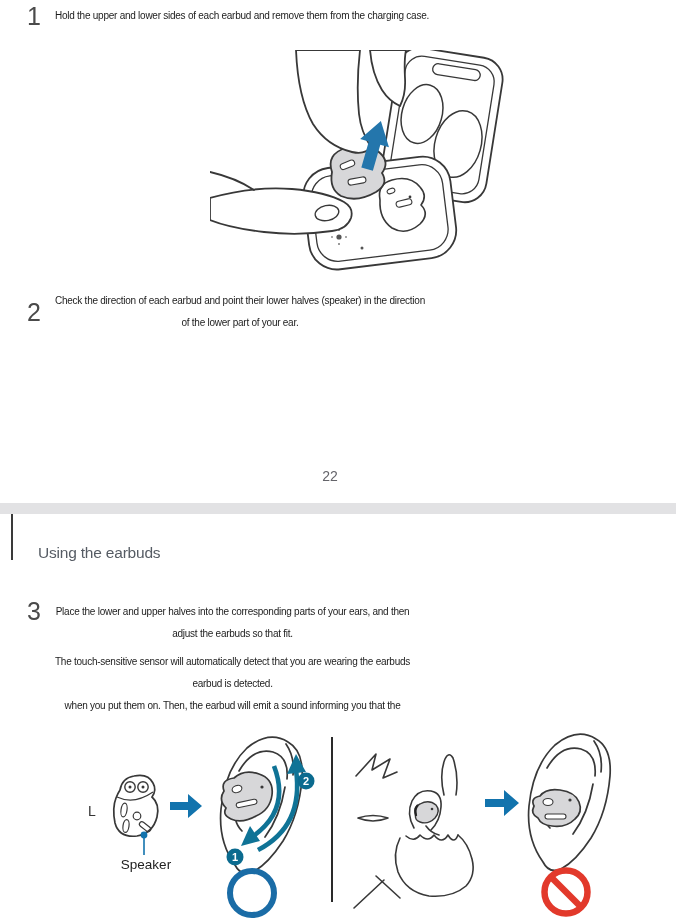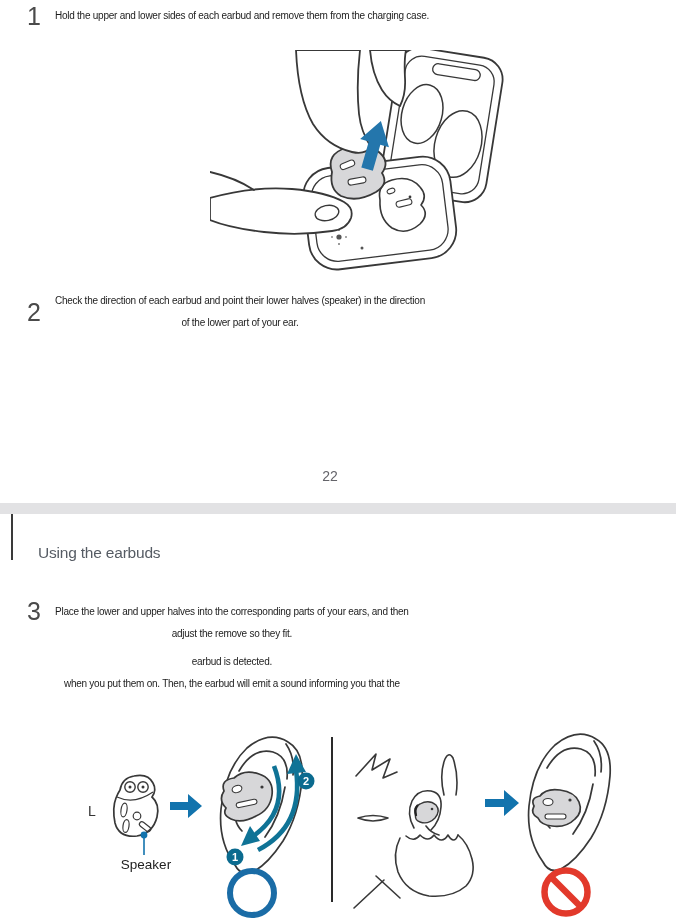--- a/index.html
+++ b/index.html
@@ -91,22 +91,23 @@
   <div class="abs pagenum" style="left:0;top:468px;width:660px;text-align:center;">22</div>
 
   <div class="abs band" style="top:503px;"></div>
 
   <div class="abs vrule" style="left:11px;top:514px;height:46px;"></div>
   <div class="abs section-h" style="left:12px;top:544px;margin-left:26px;">Using the earbuds</div>
 
   <div class="abs step-num" style="left:27px;top:597px;">3</div>
   <div class="abs" style="left:55px;top:601px;text-align:center;">
     <div class="body-line">Place the lower and upper halves into the corresponding parts of your ears, and then</div>
-    <div class="body-line">adjust the remove so they fit.</div>
+    <div class="body-line">adjust the earbuds so that fit.</div>
     <div class="note">
+      <div class="body-line">The touch-sensitive sensor will automatically detect that you are wearing the earbuds</div>
       <div class="body-line">earbud is detected.</div>
       <div class="body-line">when you put them on. Then, the earbud will emit a sound informing you that the</div>
     </div>
   </div>
 
   <div class="abs" style="left:60px;top:728px;width:272px;height:193px;">
     <svg width="272" height="193" viewBox="0 0 272 193">
       <defs>
         <g id="earShape" fill="none" stroke="#383838" stroke-width="1.7" stroke-linecap="round">
           <path d="M20 130 Q3 106 6 74 Q10 34 32 13 Q54 -5 73 7 Q89 16 87 44 Q84 80 68 106 Q53 129 38 137 Q26 142 20 130"></path>

